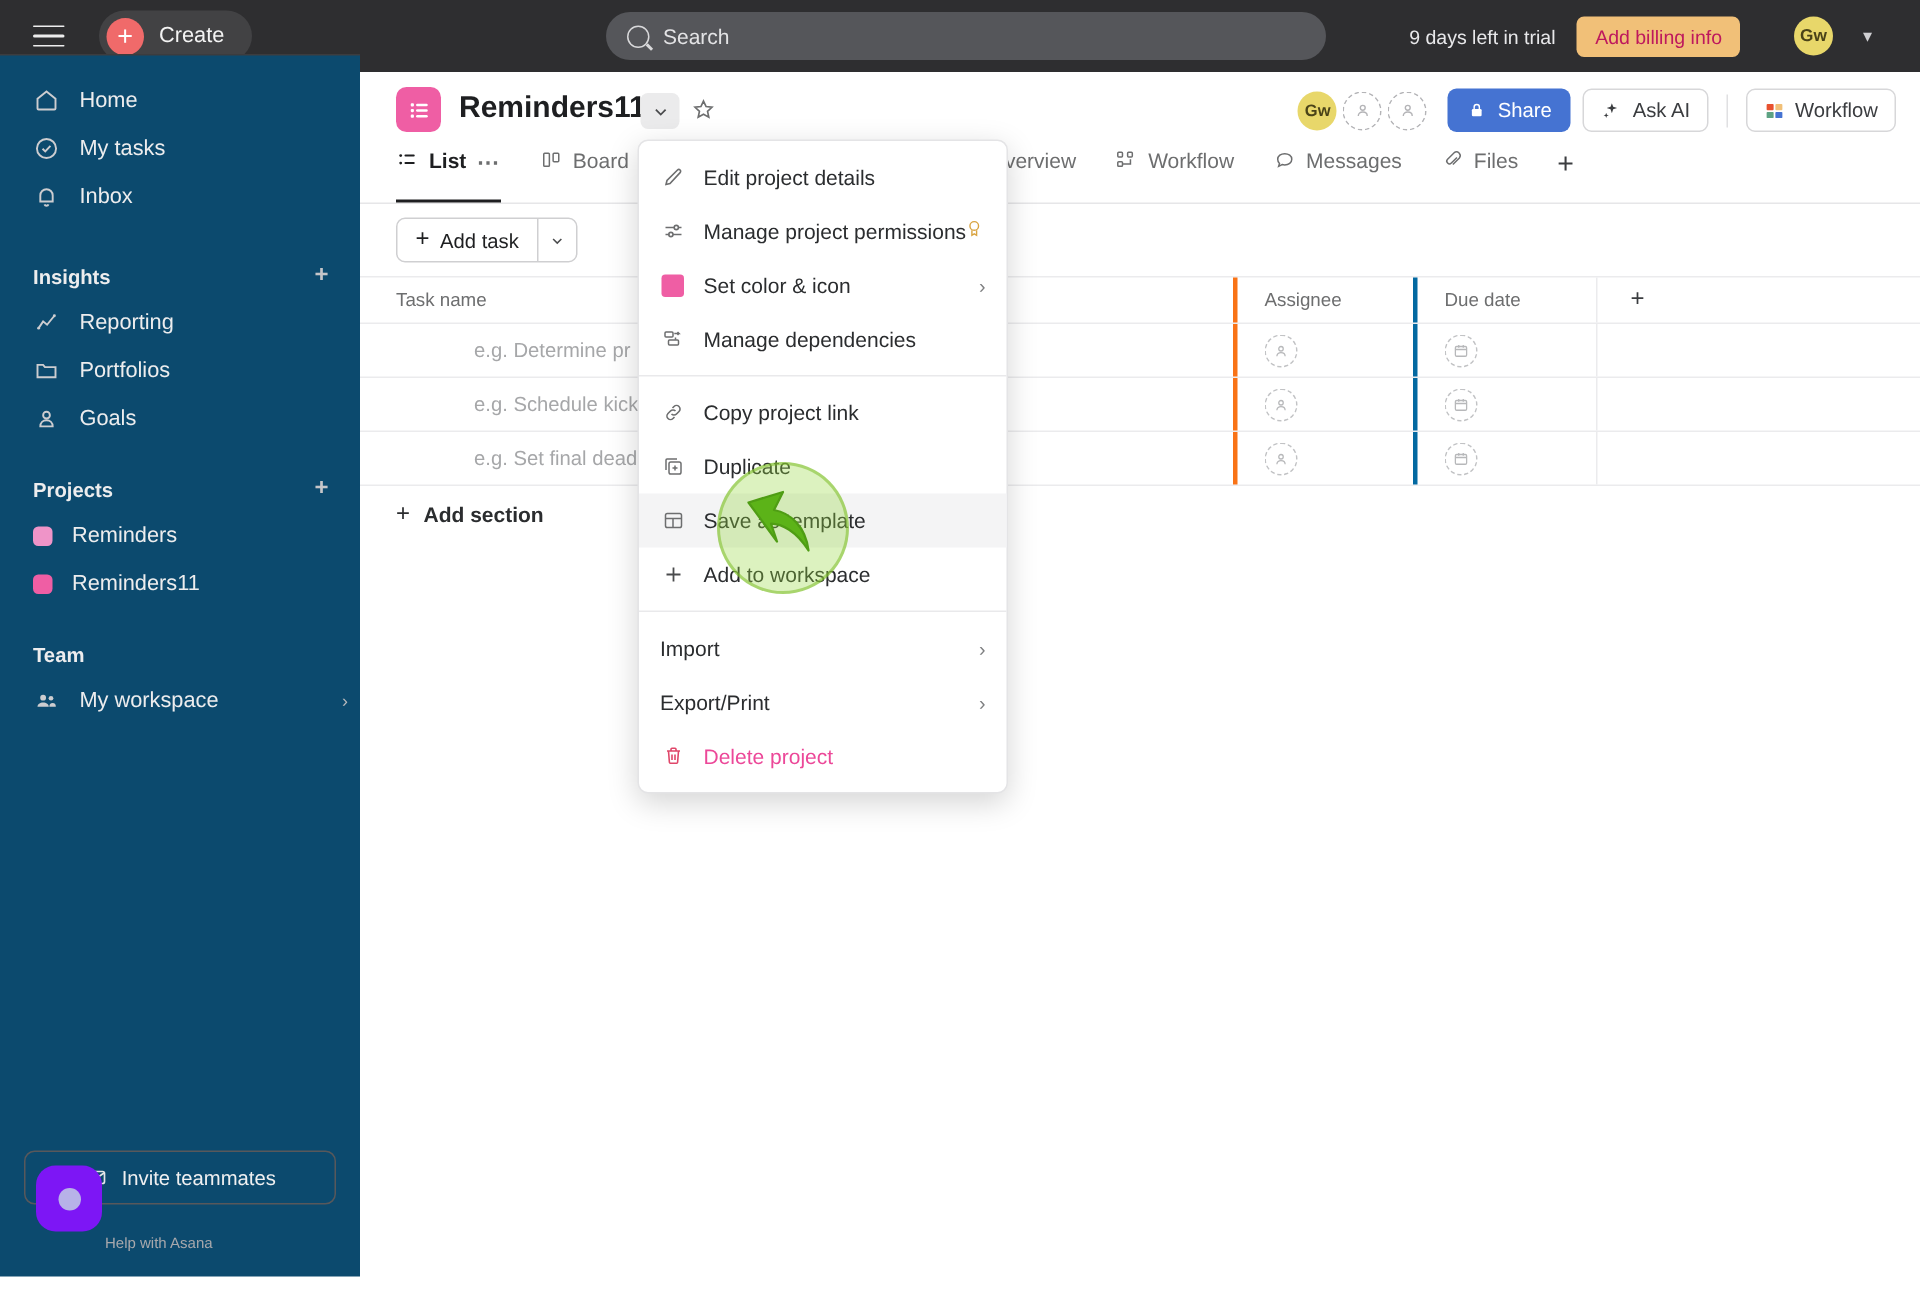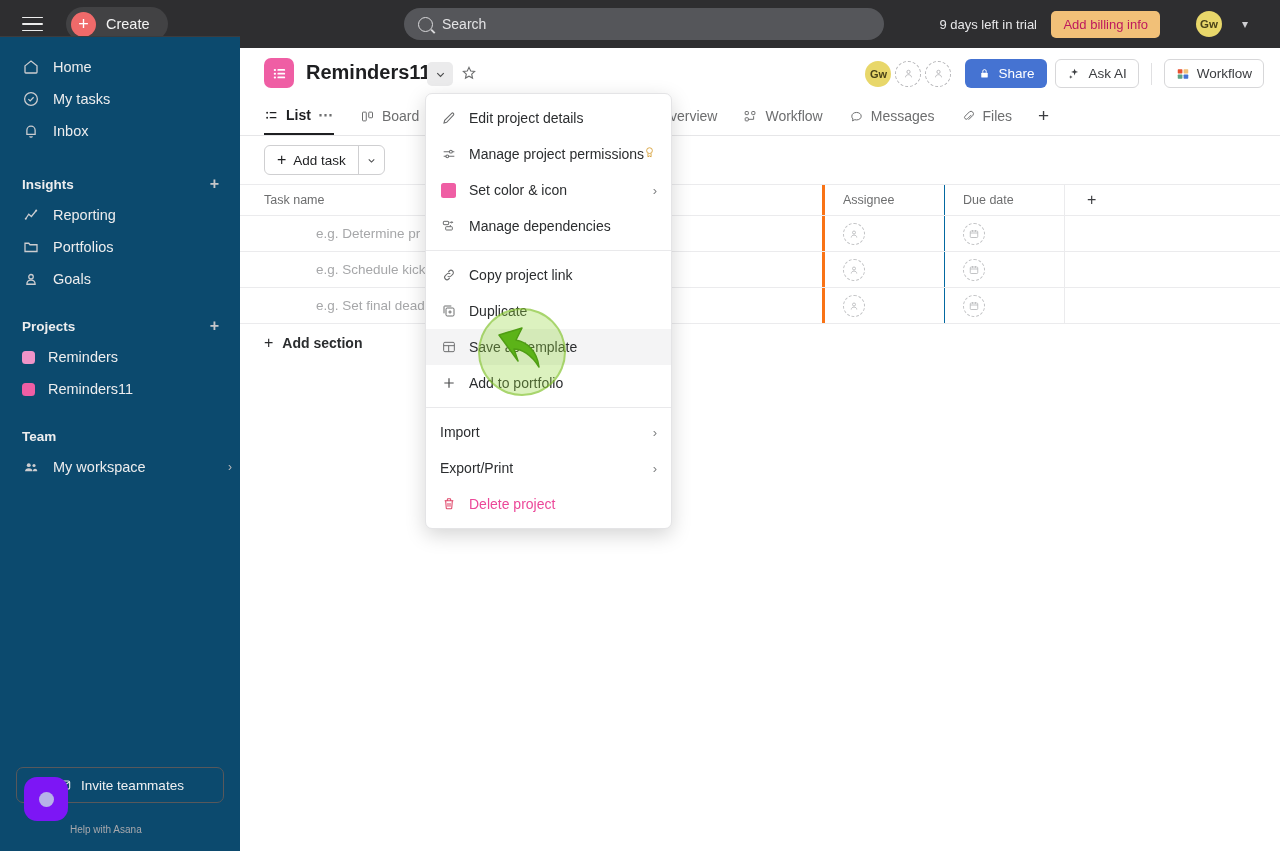--- a/index.html
+++ b/index.html
@@ -127,41 +127,41 @@
     display: flex; align-items: center; gap: 7px; font-size: 13.5px; color: #3b3d40;
     cursor: pointer; background: #fff;
   }
   .vdiv { width: 1px; height: 22px; background: #e0e0e2; margin: 0 4px; }
 
   #tabbar {
     position: relative; height: 38px; border-bottom: 1px solid #e6e6e8;
     display: flex; align-items: flex-end; padding-left: 24px; gap: 26px;
   }
   .tab {
-    display: flex; align-items: center; gap: 7px; height: 36px;
+    display: flex; align-items: flex-start; gap: 7px; height: 36px;
     font-size: 14px; color: #6d6e6f; cursor: pointer; padding-bottom: 2px;
   }
   .tab.active { color: #1e1f21; font-weight: 600; border-bottom: 2.5px solid #1e1f21; }
   .tab .dots { color: #6d6e6f; font-size: 15px; letter-spacing: 1px; }
 
   #toolbar { height: 48px; display: flex; align-items: center; padding-left: 24px; }
   #addtask {
     display: flex; height: 30px; border: 1px solid #cfcfd1; border-radius: 6px; overflow: hidden; cursor: pointer;
   }
   #addtask .lbl { display: flex; align-items: center; gap: 7px; padding: 0 12px; font-size: 13.5px; color: #1e1f21; }
   #addtask .cv { width: 26px; border-left: 1px solid #cfcfd1; display: flex; align-items: center; justify-content: center; }
 
   #table { position: relative; }
   .t-head {
     display: flex; height: 32px; border-top: 1px solid #ebebed; border-bottom: 1px solid #ebebed;
     font-size: 12.5px; color: #6d6e6f; align-items: center;
   }
   .t-row { display: flex; height: 36px; border-bottom: 1px solid #ebebed; }
   .c-name { width: 585px; padding-left: 24px; border-right: 3px solid #f97316; height: 100%; display: flex; align-items: center; }
-  .c-assignee { width: 120px; padding-left: 18px; border-right: 1px solid #0369a1; height: 100%; display: flex; align-items: center; }
+  .c-assignee { width: 120px; padding-left: 18px; border-right: 3px solid #0369a1; height: 100%; display: flex; align-items: center; }
   .c-due { width: 120px; padding-left: 18px; border-right: 1px solid #ebebed; height: 100%; display: flex; align-items: center; }
   .c-plus { width: 175px; padding-left: 22px; height: 100%; display: flex; align-items: center; color: #3b3d40; font-size: 16px; }
   .row-ph { color: #a6a7a9; font-size: 13.5px; padding-left: 52px; }
   .dash-circle {
     width: 22px; height: 22px; border-radius: 50%; border: 1.2px dashed #c2c3c5;
     display: flex; align-items: center; justify-content: center; cursor: pointer;
   }
   #add-section {
     display: flex; align-items: center; gap: 9px; height: 38px; padding-left: 24px;
     font-size: 14px; font-weight: 600; color: #2b2d2f; cursor: pointer;
@@ -607,21 +607,21 @@
       </svg>
     </span>
     <span>Save as template</span>
   </div>
   <div class="mi">
     <span class="mi-ico">
       <svg width="16" height="16" viewBox="0 0 24 24" fill="none" stroke="#4a4b4d" stroke-width="1.8">
           <path d="M12 5v14M5 12h14"></path>
         </svg>
     </span>
-    <span>Add to portfolio</span>
+    <span>Add to workspace</span>
   </div>
 
   <div class="msep"></div>
 
   <div class="mi plain">
     <span>Import</span>
     <span class="arrow">›</span>
   </div>
   <div class="mi plain">
     <span>Export/Print</span>

